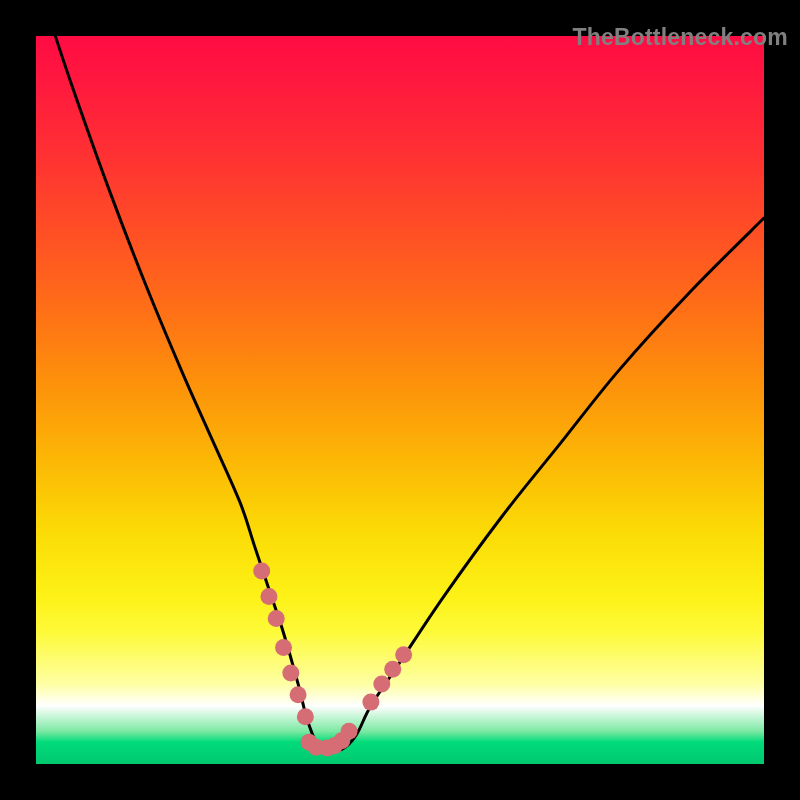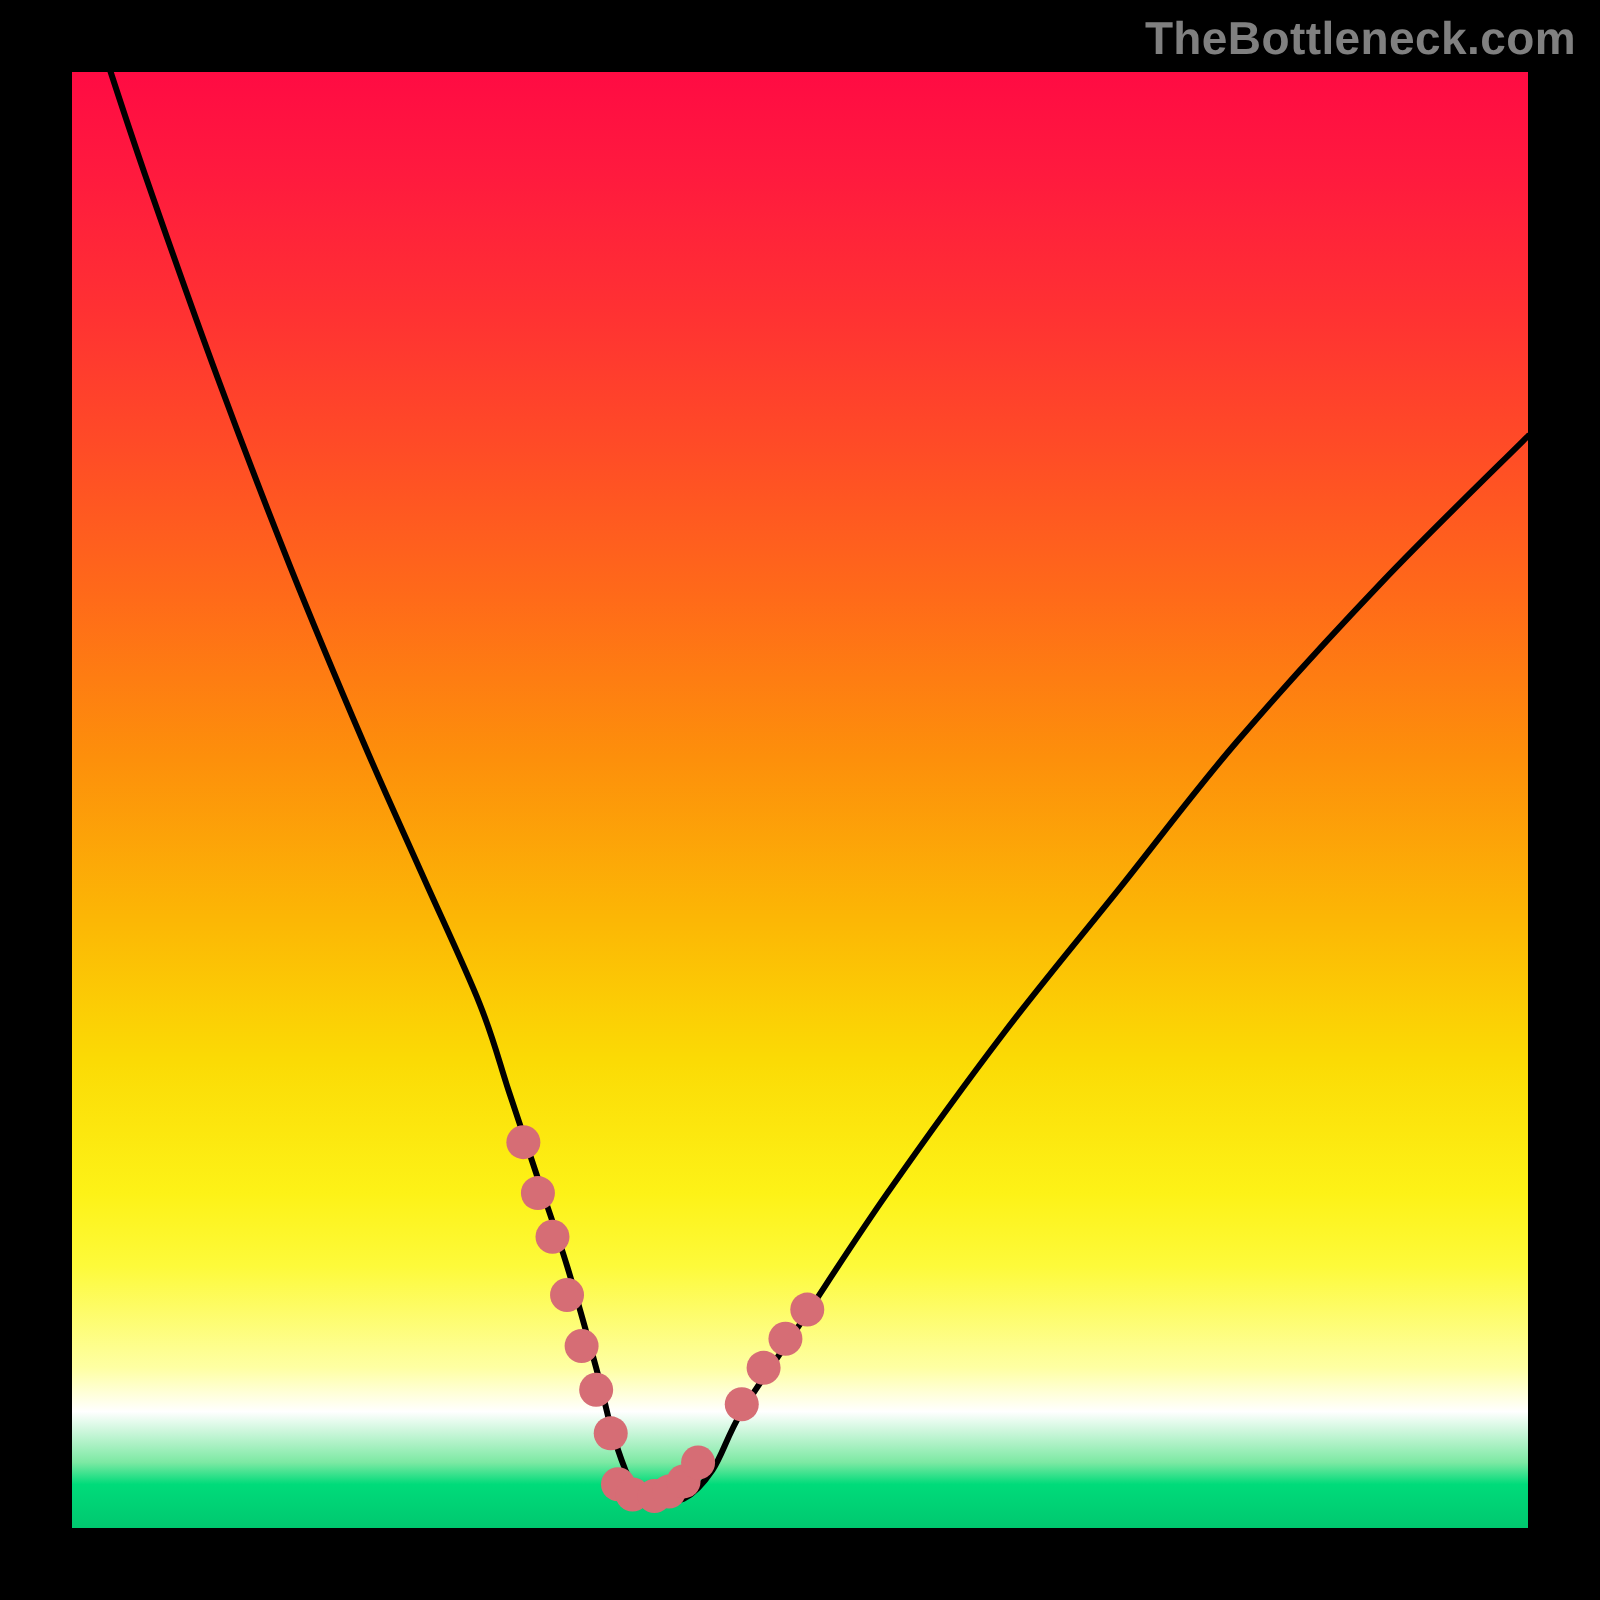--- a/index.html
+++ b/index.html
@@ -35,21 +35,21 @@
       #fdfa3a 82%,
       #feffa3 89%,
       #ffffff 92%,
       #7ce9a3 95.5%,
       #00db7a 97%,
       #00c86f 100%
     );
   }
   .watermark {
     position: absolute;
-    top: 6px;
+    top: 24px;
     right: 12px;
     font-family: Arial, Helvetica, sans-serif;
     font-size: 23px;
     font-weight: 600;
     color: #808080;
     letter-spacing: 0.2px;
   }
   svg {
     position: absolute;
     left: 0;

